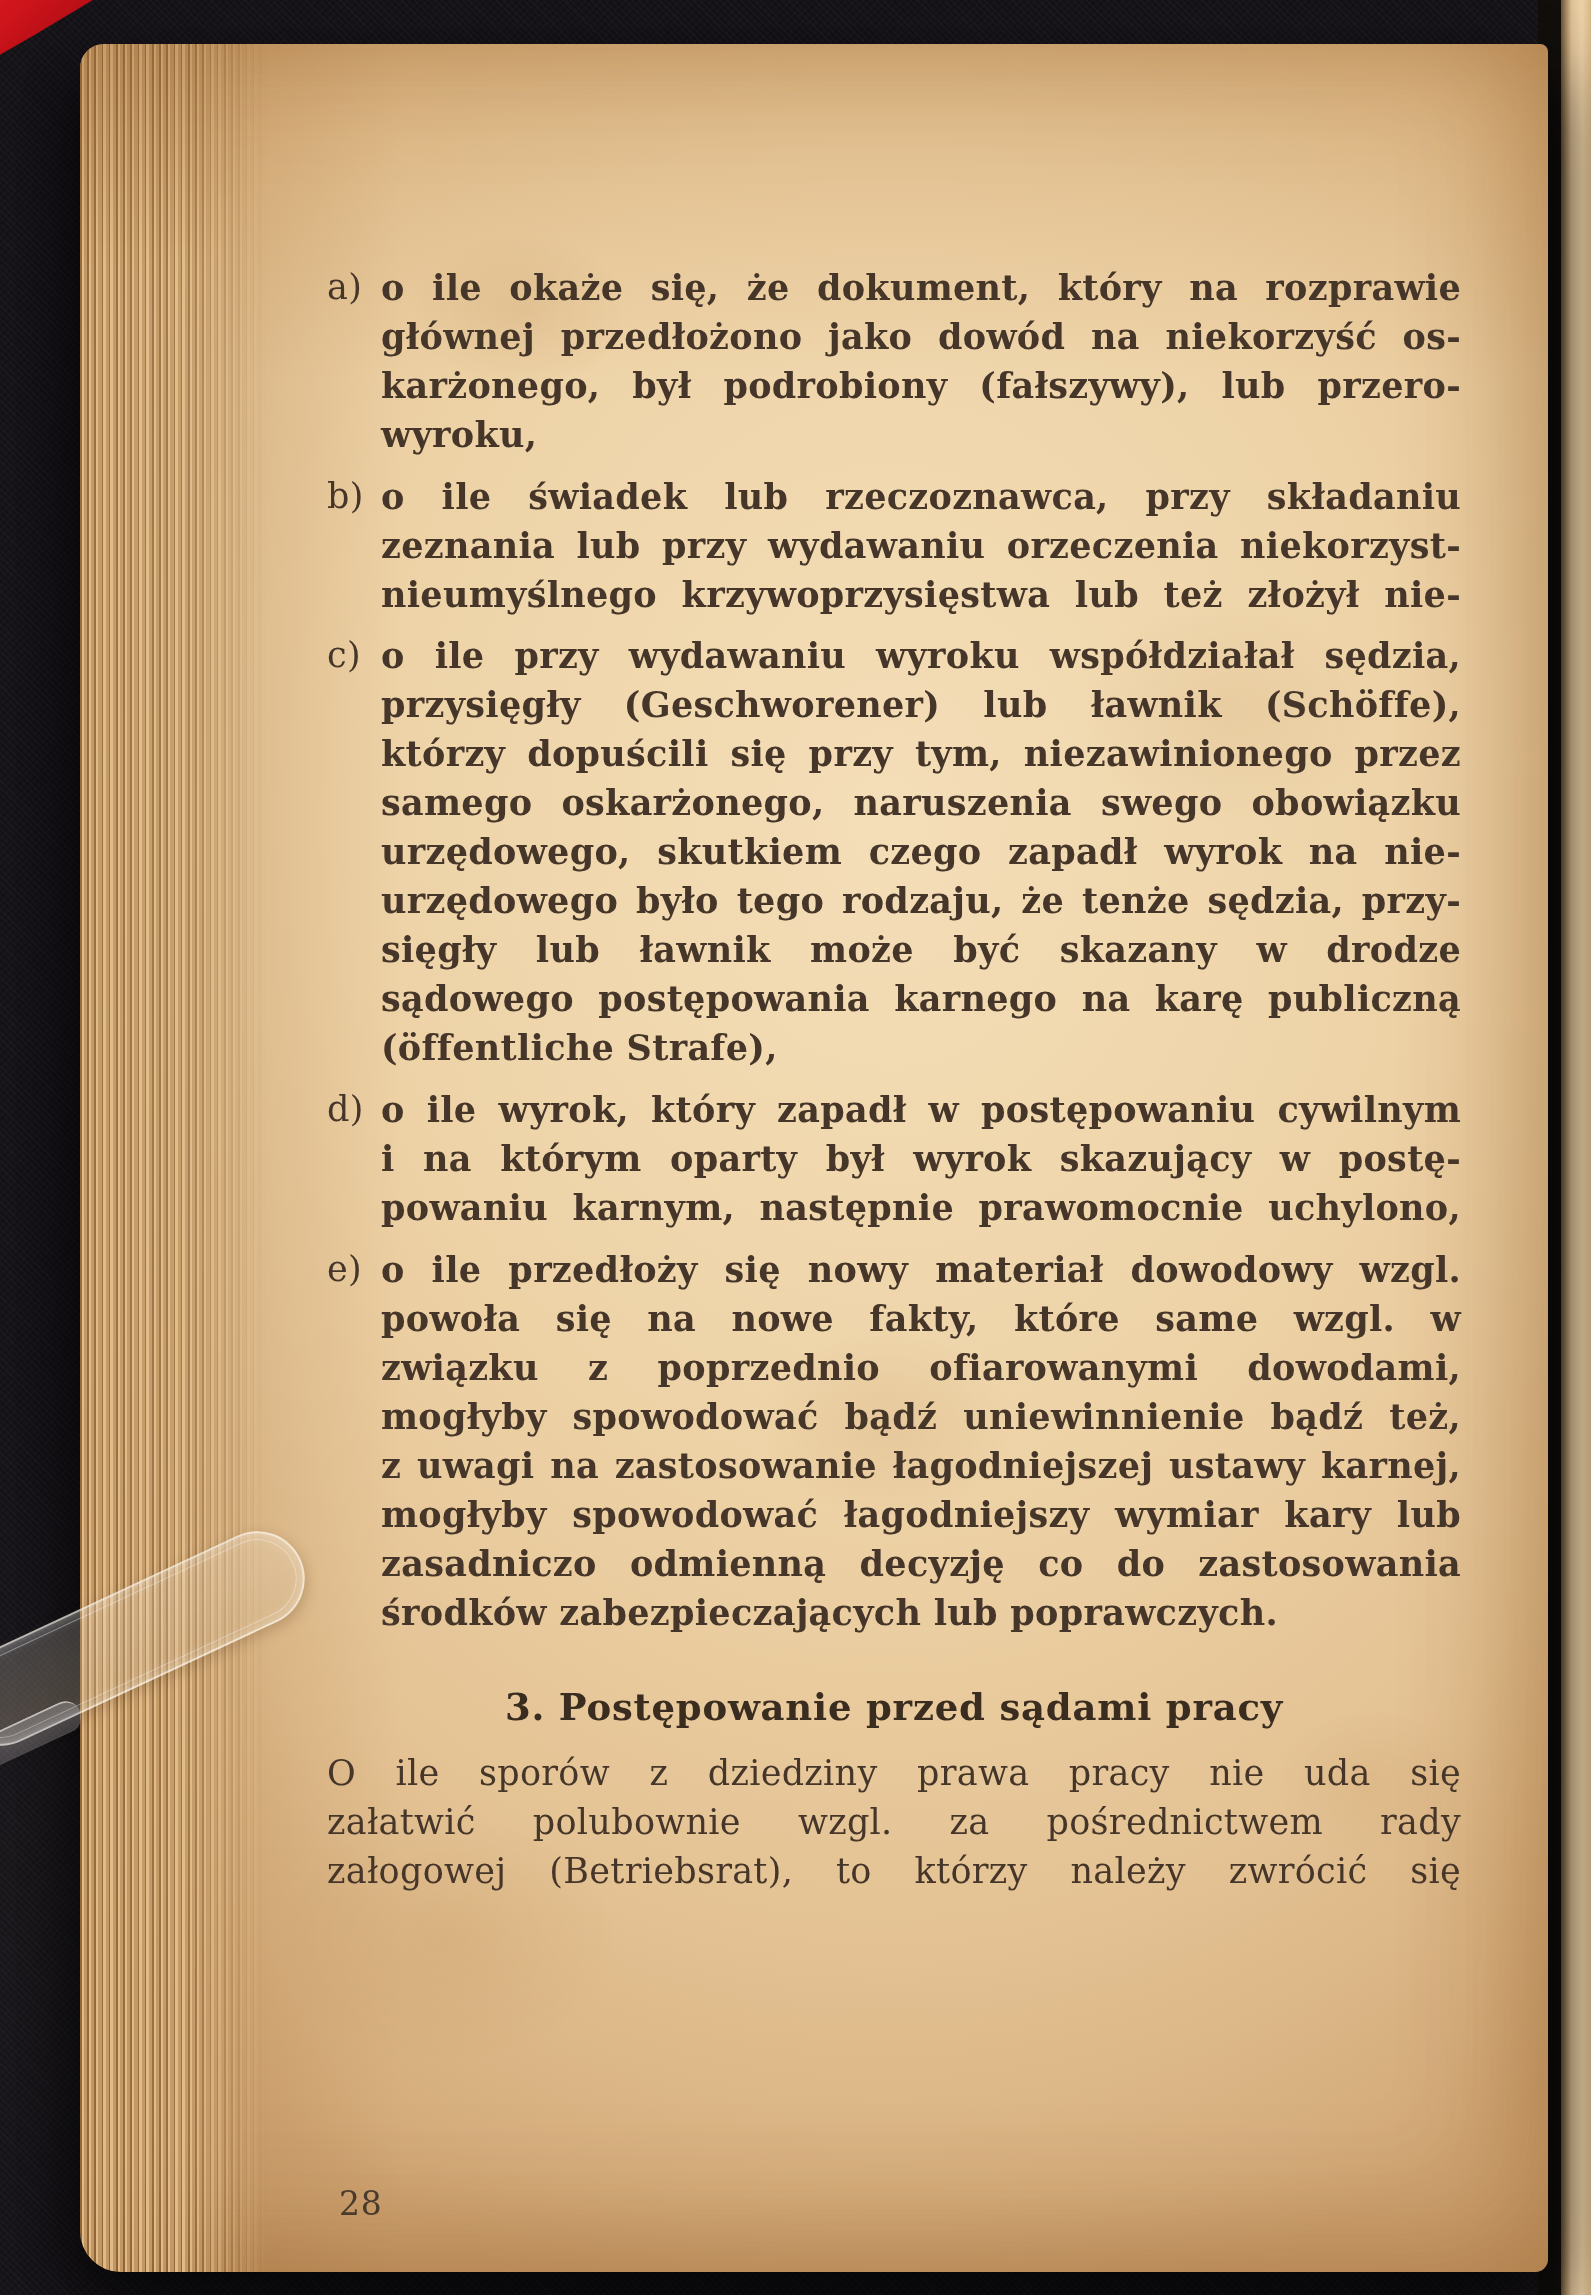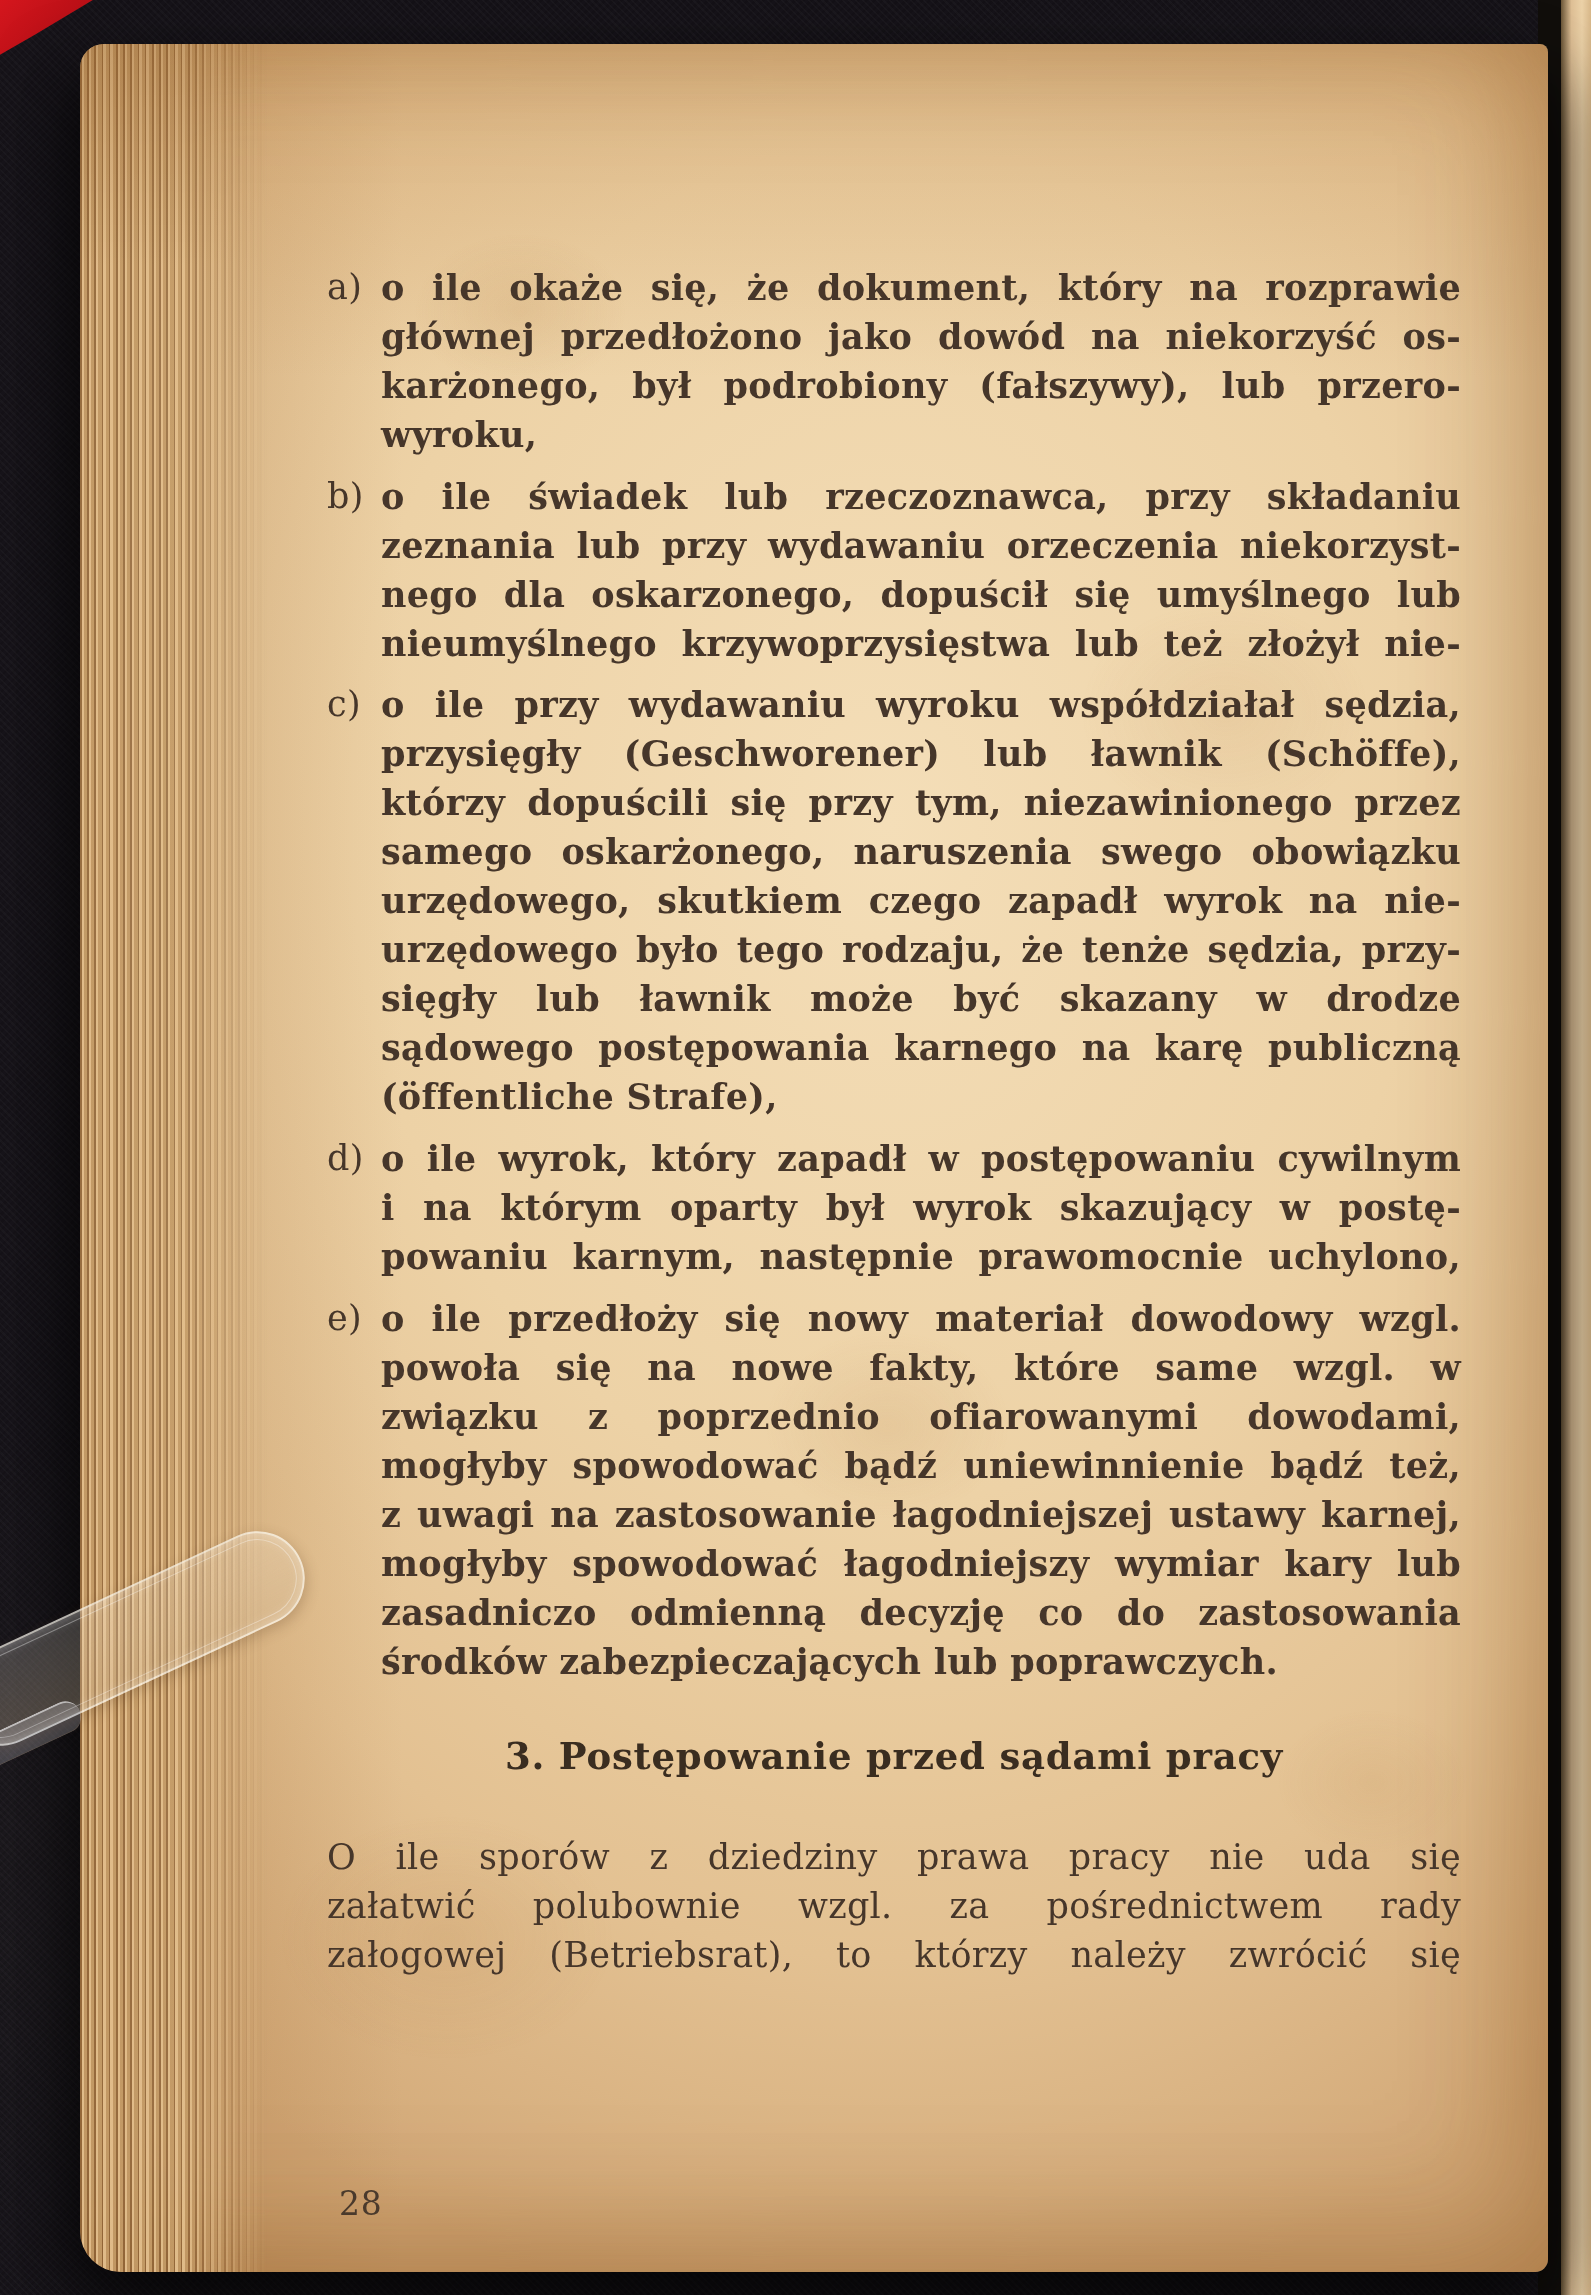--- a/index.html
+++ b/index.html
@@ -76,21 +76,21 @@
     position:absolute;left:247px;top:219px;width:1134px;
     color:#46362a;font-size:35px;line-height:49px;
     letter-spacing:0.3px;
   }
   .item{display:flex;margin-bottom:12.7px;}
   .marker{width:54px;flex:none;}
   .itext{flex:1;font-weight:bold;}
   .ln{text-align:justify;text-align-last:justify;}
   .ln.short{text-align-last:left;}
   .heading{
-    margin:46px 0 52px 0;text-align:center;
+    margin:46px 0 17px 0;text-align:center;
     font-weight:bold;font-size:37px;letter-spacing:0.8px;color:#3a2d20;
   }
   .para .ln{text-align:justify;text-align-last:justify;}
   .pageno{
     position:absolute;left:247px;top:2140px;
     font-size:33px;color:#4a3a2c;letter-spacing:0.8px;margin-left:12px;
   }
   
   .glass-paddle{
     position:absolute;left:-60px;top:1591px;width:374px;height:91px;z-index:6;
@@ -133,21 +133,20 @@
         <div class="ln">karżonego, był podrobiony (fałszywy), lub przero-</div>
         <div class="ln short">wyroku,</div>
       </div>
     </div>
 
     <div class="item">
       <div class="marker">b)</div>
       <div class="itext">
         <div class="ln">o ile świadek lub rzeczoznawca, przy składaniu</div>
         <div class="ln">zeznania lub przy wydawaniu orzeczenia niekorzyst-</div>
-        <div class="ln">nego dla oskarzonego, dopuścił się umyślnego lub</div>
         <div class="ln">nieumyślnego krzywoprzysięstwa lub też złożył nie-</div>
       </div>
     </div>
 
     <div class="item">
       <div class="marker">c)</div>
       <div class="itext">
         <div class="ln">o ile przy wydawaniu wyroku współdziałał sędzia,</div>
         <div class="ln">przysięgły (Geschworener) lub ławnik (Schöffe),</div>
         <div class="ln">którzy dopuścili się przy tym, niezawinionego przez</div>

